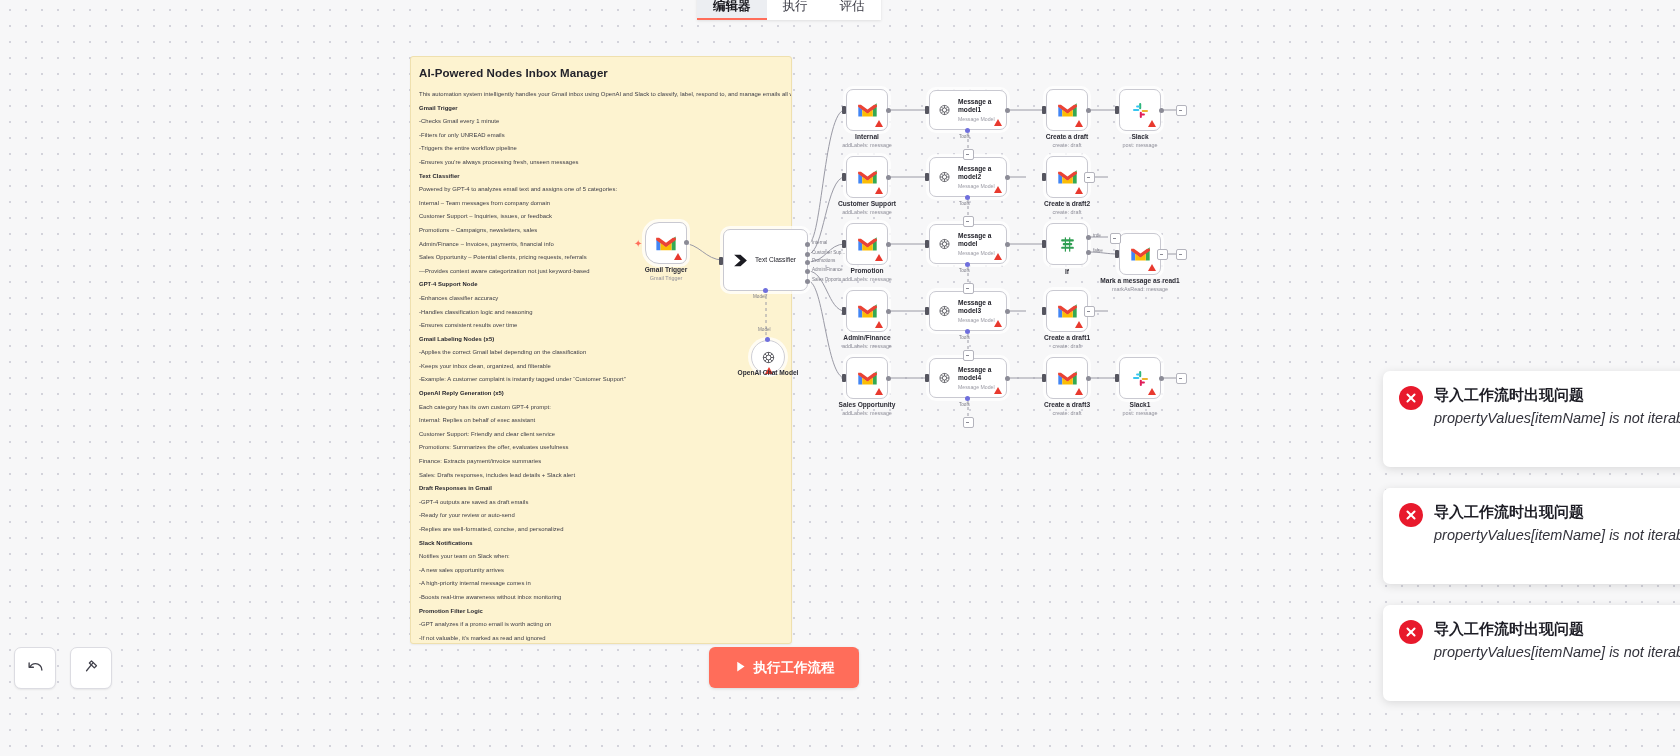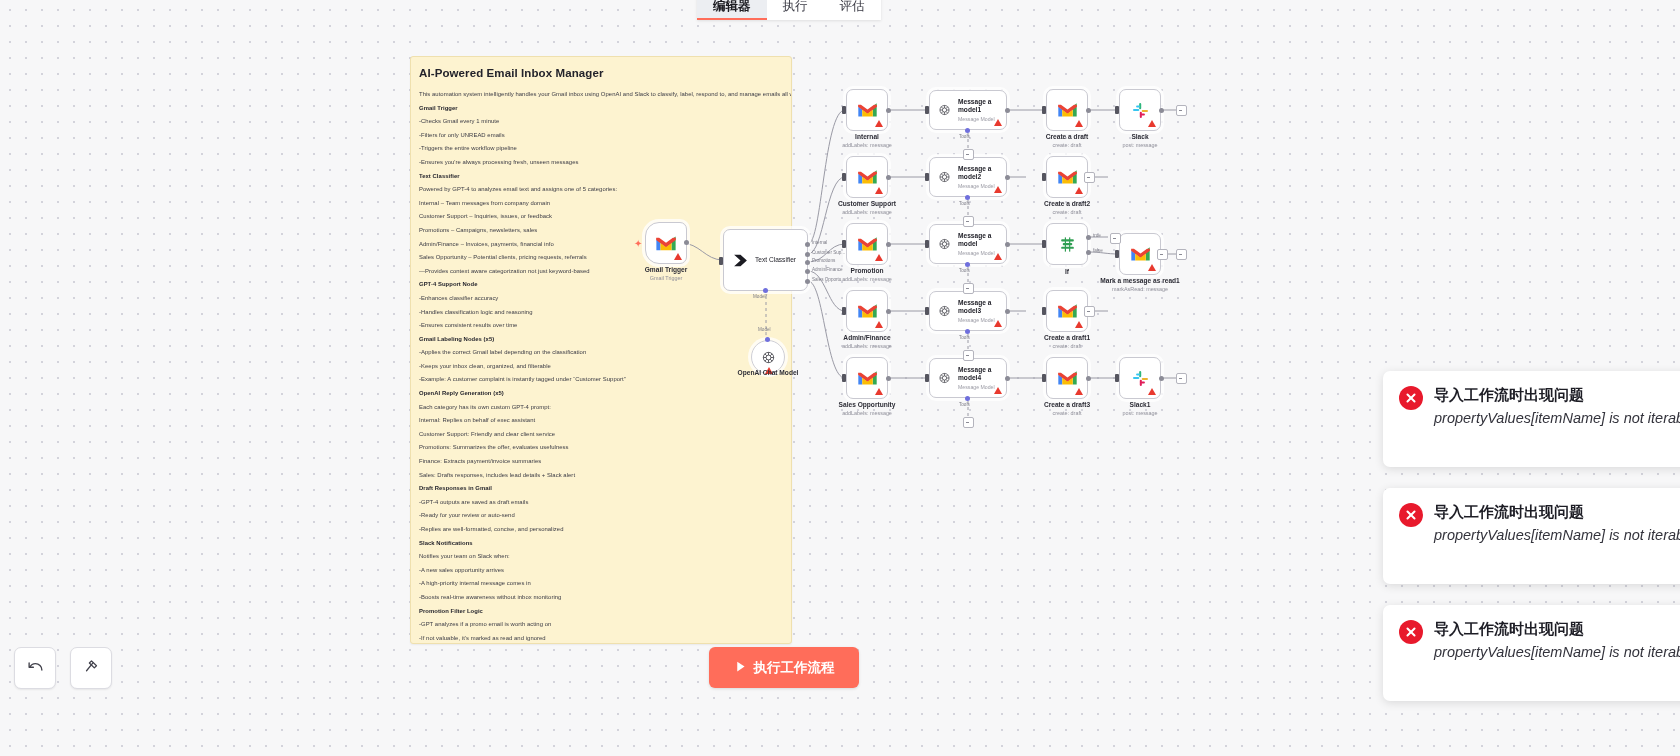--- a/index.html
+++ b/index.html
@@ -145,21 +145,21 @@
 
 <div id="topbar">
   <div class="tabstrip">
     <div class="tab active">编辑器</div>
     <div class="tab plain">执行</div>
     <div class="tab plain">评估</div>
   </div>
 </div>
 
 <div id="sticky">
-  <h1>AI-Powered Email Inbox Manager</h1>
+  <h1>AI-Powered Nodes Inbox Manager</h1>
   <div id="sticky-lines">
       <div class="ln">This automation system intelligently handles your Gmail inbox using OpenAI and Slack to classify, label, respond to, and manage emails all without human input.</div>
       <div class="ln b">Gmail Trigger</div>
       <div class="ln">-Checks Gmail every 1 minute</div>
       <div class="ln">-Filters for only UNREAD emails</div>
       <div class="ln">-Triggers the entire workflow pipeline</div>
       <div class="ln">-Ensures you're always processing fresh, unseen messages</div>
       <div class="ln b">Text Classifier</div>
       <div class="ln">Powered by GPT-4 to analyzes email text and assigns one of 5 categories:</div>
       <div class="ln">Internal – Team messages from company domain</div>

